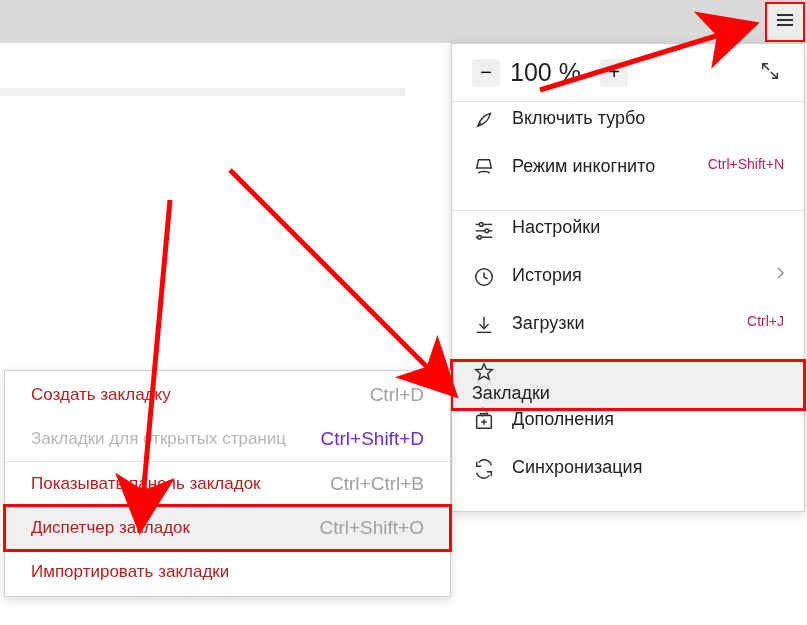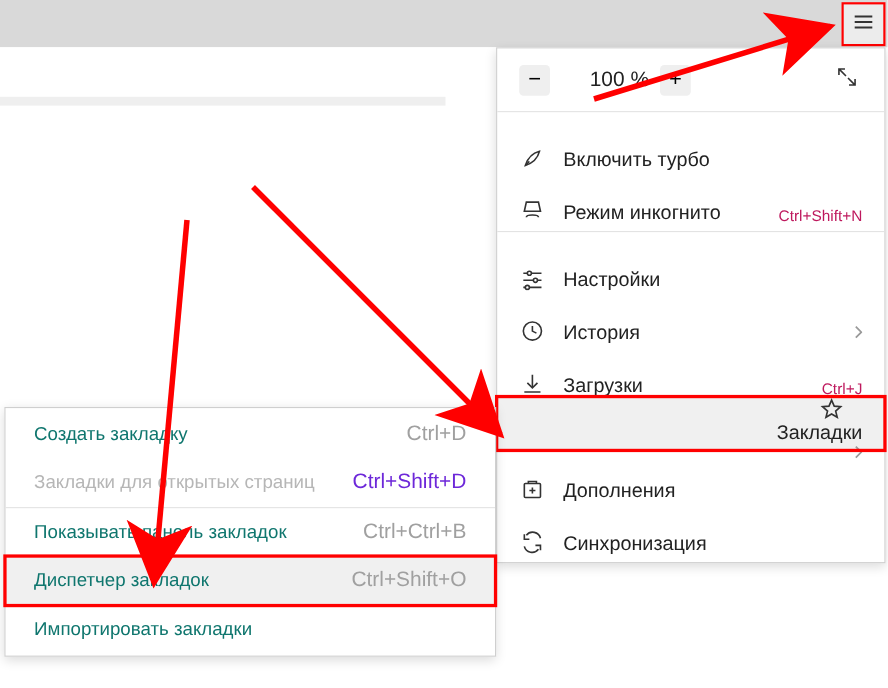--- a/index.html
+++ b/index.html
@@ -71,39 +71,39 @@
     border-radius: 4px;
     display: flex;
     align-items: center;
     justify-content: center;
     font-size: 20px; font-weight: 500;
     cursor: pointer;
   }
   .zoom-val {
     flex: 0 0 auto;
     min-width: 80px;
-    text-align: right;
-    font-size: 19px;
+    text-align: left;
+    font-size: 25px;
     color: #222;
   }
   .zoom-spacer { flex: 1; }
   .fullscreen-btn {
     width: 28px; height: 28px;
     display: flex;
     align-items: center;
     justify-content: center;
     cursor: pointer;
   }
 
   .menu-section { padding: 6px 0; }
   .sep { height: 1px; background: #e3e3e3; margin: 0; }
 
   .menu-item {
     display: flex;
-    align-items: flex-end;
+    align-items: flex-start;
     height: 48px;
     padding: 0 20px;
     cursor: pointer;
     position: relative;
   }
   .menu-item .icon {
     width: 24px; height: 24px;
     margin-right: 16px;
     display: flex;
     align-items: center;
@@ -150,21 +150,21 @@
   }
   .sub-item.disabled { color: #b6b6b6; cursor: default; }
   .sub-item.highlight {
     background: #f0f0f0;
     outline: 3px solid #ff0000;
     outline-offset: -1px;
   }
   .sub-item .label {
     flex: 1;
     font-size: 17px;
-    color: #0f766e;
+    color: #b91c1c;
   }
   .sub-item.disabled .label { color: #b6b6b6; }
   .sub-item .shortcut {
     font-size: 19px;
     color: #a0a0a0;
   }
   .sub-item.disabled .shortcut { color: #6d28d9; }
   .sub-sep { height: 1px; background: #e3e3e3; }
 
   

